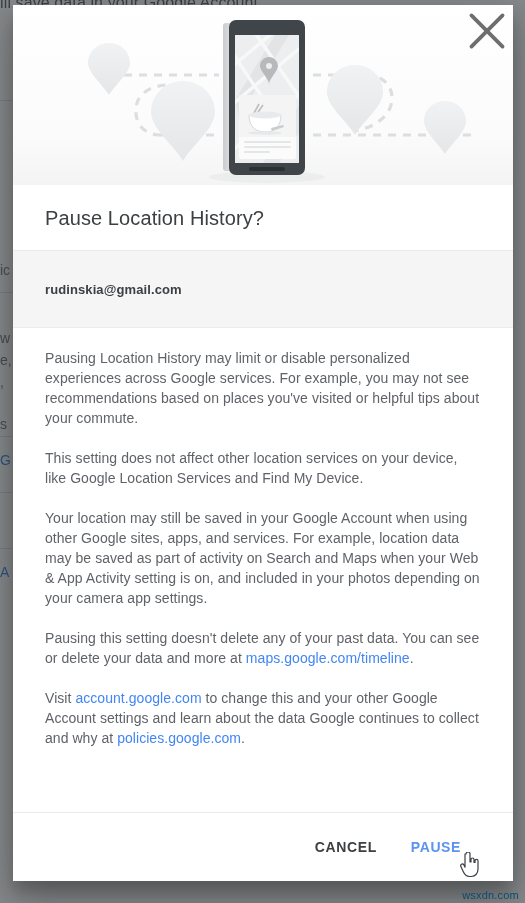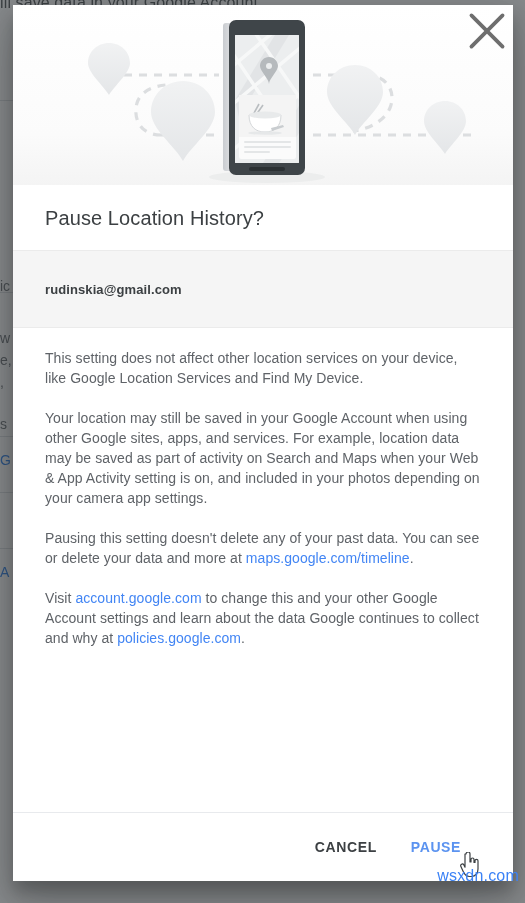--- a/index.html
+++ b/index.html
@@ -177,38 +177,38 @@
     position: absolute;
     left: 459px;
     top: 852px;
     pointer-events: none;
   }
 
   
   #watermark {
     position: absolute;
     right: 6px;
-    bottom: 18px;
-    font-size: 16px;
-    color: #3b82f6;
+    bottom: 2px;
+    font-size: 11px;
+    color: #0c4a6e;
     letter-spacing: .2px;
   }
 </style>
 </head>
 <body>
 
 <div id="backdrop-page">
   <div class="bg-top-text">which settings will save data in your Google Account.</div>
   <div class="bg-rule" style="top:100px"></div>
   <div class="bg-rule" style="top:292px"></div>
   <div class="bg-rule" style="top:436px"></div>
   <div class="bg-rule" style="top:492px"></div>
   <div class="bg-rule" style="top:548px"></div>
   <div id="bg-fragments">
-      <div class="bg-frag" style="top: 278px;">ic</div>
+      <div class="bg-frag" style="top: 262px;">ic</div>
       <div class="bg-frag" style="top: 330px;">w</div>
       <div class="bg-frag" style="top: 352px;">e,</div>
       <div class="bg-frag" style="top: 374px;">, </div>
       <div class="bg-frag" style="top: 416px;">s</div>
       <div class="bg-frag link" style="top: 452px;">G</div>
       <div class="bg-frag link" style="top: 564px;">A</div>
     </div>
 </div>
 
 <div id="scrim"></div>
@@ -298,20 +298,21 @@
 
   <div id="title-area">
     <h1 id="dialog-title">Pause Location History?</h1>
   </div>
 
   <div id="account-band">
     <span id="account-email">rudinskia@gmail.com</span>
   </div>
 
   <div id="dialog-body">
+      <p class="body-para">Pausing Location History may limit or disable personalized experiences across Google services. For example, you may not see recommendations based on places you've visited or helpful tips about your commute.</p>
       <p class="body-para">This setting does not affect other location services on your device, like Google Location Services and Find My Device.</p>
       <p class="body-para">Your location may still be saved in your Google Account when using other Google sites, apps, and services. For example, location data may be saved as part of activity on Search and Maps when your Web &amp; App Activity setting is on, and included in your photos depending on your camera app settings.</p>
       <p class="body-para">Pausing this setting doesn't delete any of your past data. You can see or delete your data and more at <a class="inline-link">maps.google.com/timeline</a>.</p>
       <p class="body-para">Visit <a class="inline-link">account.google.com</a> to change this and your other Google Account settings and learn about the data Google continues to collect and why at <a class="inline-link">policies.google.com</a>.</p>
     </div>
 
   <div id="dialog-footer">
     <button class="footer-btn" id="cancel-button">CANCEL</button>
     <button class="footer-btn" id="pause-button">PAUSE</button>
   </div>

